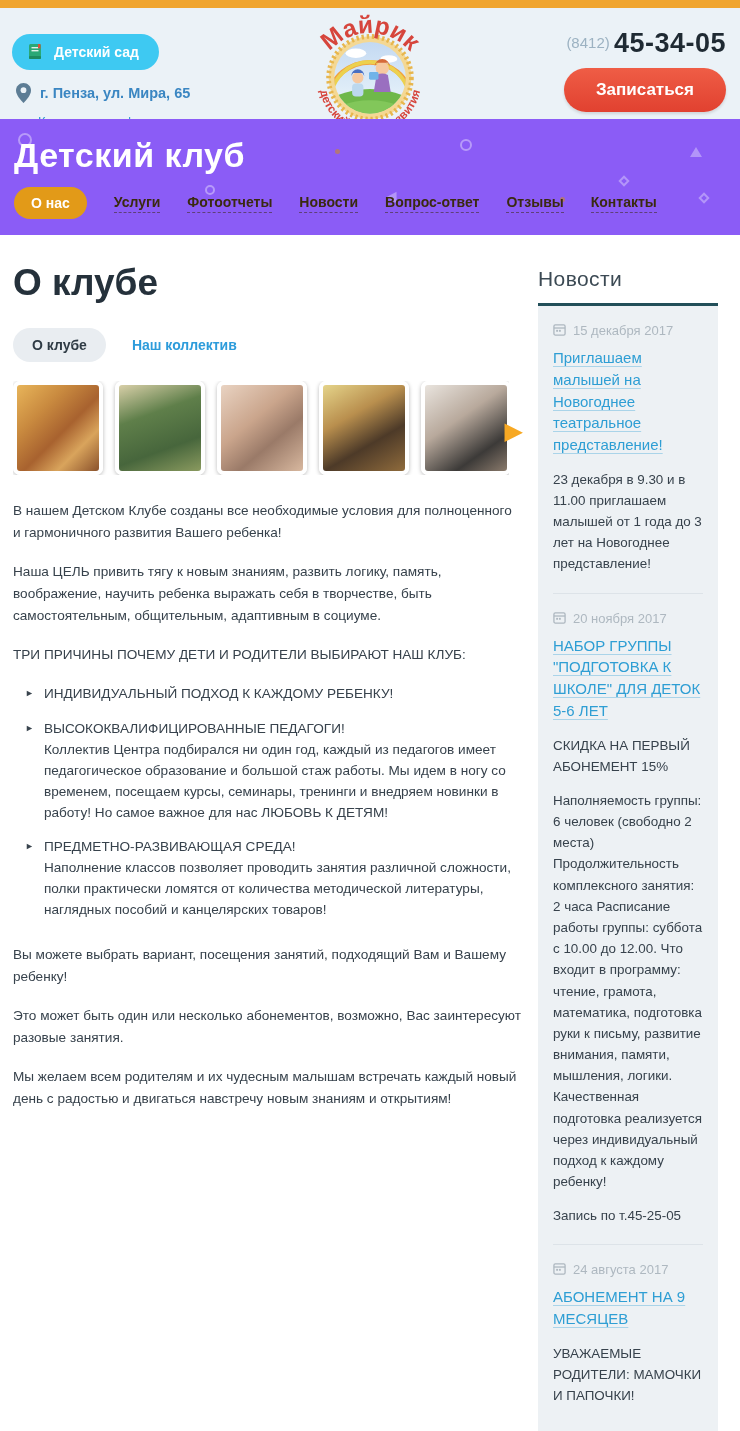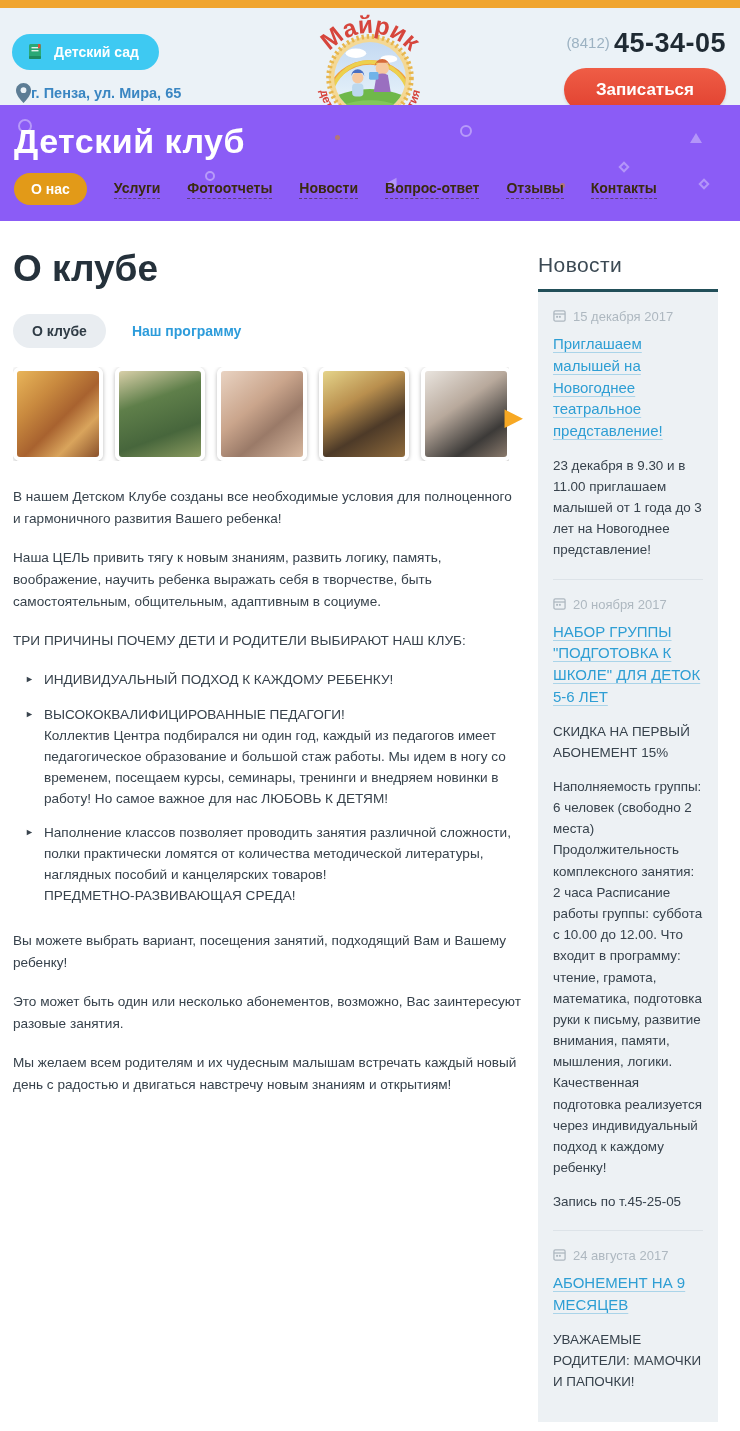--- a/index.html
+++ b/index.html
@@ -3,25 +3,25 @@
 <meta charset="utf-8">
 <style>
   * { margin:0; padding:0; box-sizing:border-box; }
   html,body { width:740px; }
   body { font-family:"Liberation Sans", sans-serif; background:#ffffff; color:#3a4650; }
 
   
   .top-strip { height:8px; background:#f0a52f; }
 
   
-  .header { position:relative; height:97px; background:#ebf2f7; }
+  .header { position:relative; height:111px; background:#ebf2f7; }
   .header-left { position:absolute; left:12px; top:26px; }
   .kg-pill { display:inline-flex; align-items:center; gap:10px; background:#3ec9f2; color:#fff;
              font-weight:bold; font-size:14px; padding:9px 20px 9px 14px; border-radius:22px; cursor:pointer; }
-  .addr-row { display:flex; align-items:center; margin:13px 0 0 4px; }
+  .addr-row { display:flex; align-items:center; gap:9px; margin:13px 0 0 4px; }
   .addr-text { color:#3a86c2; font-size:14.5px; font-weight:bold; }
   .contact-link { display:inline-block; margin:11px 0 0 26px; color:#3399cc; font-size:13px;
                   text-decoration:underline; text-decoration-color:rgba(51,153,204,.35); text-underline-offset:3px; cursor:pointer; }
   .logo-wrap { position:absolute; left:50%; top:2px; transform:translateX(-50%); }
   .header-right { position:absolute; right:14px; top:20px; text-align:right; }
   .phone-row { font-size:15px; color:#9cb2c2; }
   .phone-code { vertical-align:4px; }
   .phone-num { color:#1f2a33; font-weight:bold; font-size:27px; letter-spacing:.5px; }
   .signup-btn { margin-top:9px; background:#e84b38; background:linear-gradient(180deg,#ef5d46,#e14130);
                 color:#fff; font-weight:bold; font-size:17px; border:none; padding:12px 32px;
@@ -185,21 +185,21 @@
   </div>
 </div>
 
 <div class="content">
 
   <div class="main-col">
     <h1 class="page-title">О клубе</h1>
 
     <div class="tabs">
       <span class="tab active">О клубе</span>
-      <span class="tab link">Наш программу</span>
+      <span class="tab link">Наш коллектив</span>
     </div>
 
     <div class="gallery">
       <div class="gallery-strip">
         <div class="photo ph1"></div>
         <div class="photo ph2"></div>
         <div class="photo ph3"></div>
         <div class="photo ph4"></div>
         <div class="photo ph5"></div>
       </div>
@@ -220,22 +220,22 @@
       <div class="reason">
         <span class="reason-marker">►</span>
         <div class="reason-body">
           <div>ВЫСОКОКВАЛИФИЦИРОВАННЫЕ ПЕДАГОГИ!</div>
           <div>Коллектив Центра подбирался ни один год, каждый из педагогов имеет педагогическое образование и большой стаж работы. Мы идем в ногу со временем, посещаем курсы, семинары, тренинги и внедряем новинки в работу! Но самое важное для нас ЛЮБОВЬ К ДЕТЯМ!</div>
         </div>
       </div>
       <div class="reason">
         <span class="reason-marker">►</span>
         <div class="reason-body">
+          <div>ПРЕДМЕТНО-РАЗВИВАЮЩАЯ СРЕДА!</div>
           <div>Наполнение классов позволяет проводить занятия различной сложности, полки практически ломятся от количества методической литературы, наглядных пособий и канцелярских товаров!</div>
-          <div>ПРЕДМЕТНО-РАЗВИВАЮЩАЯ СРЕДА!</div>
         </div>
       </div>
     </div>
 
     <p class="para" style="margin-top:24px;">Вы можете выбрать вариант, посещения занятий, подходящий Вам и Вашему ребенку!</p>
     <p class="para">Это может быть один или несколько абонементов, возможно, Вас заинтересуют разовые занятия.</p>
     <p class="para">Мы желаем всем родителям и их чудесным малышам встречать каждый новый день с радостью и двигаться навстречу новым знаниям и открытиям!</p>
   </div>
 
   <div class="side-col">

